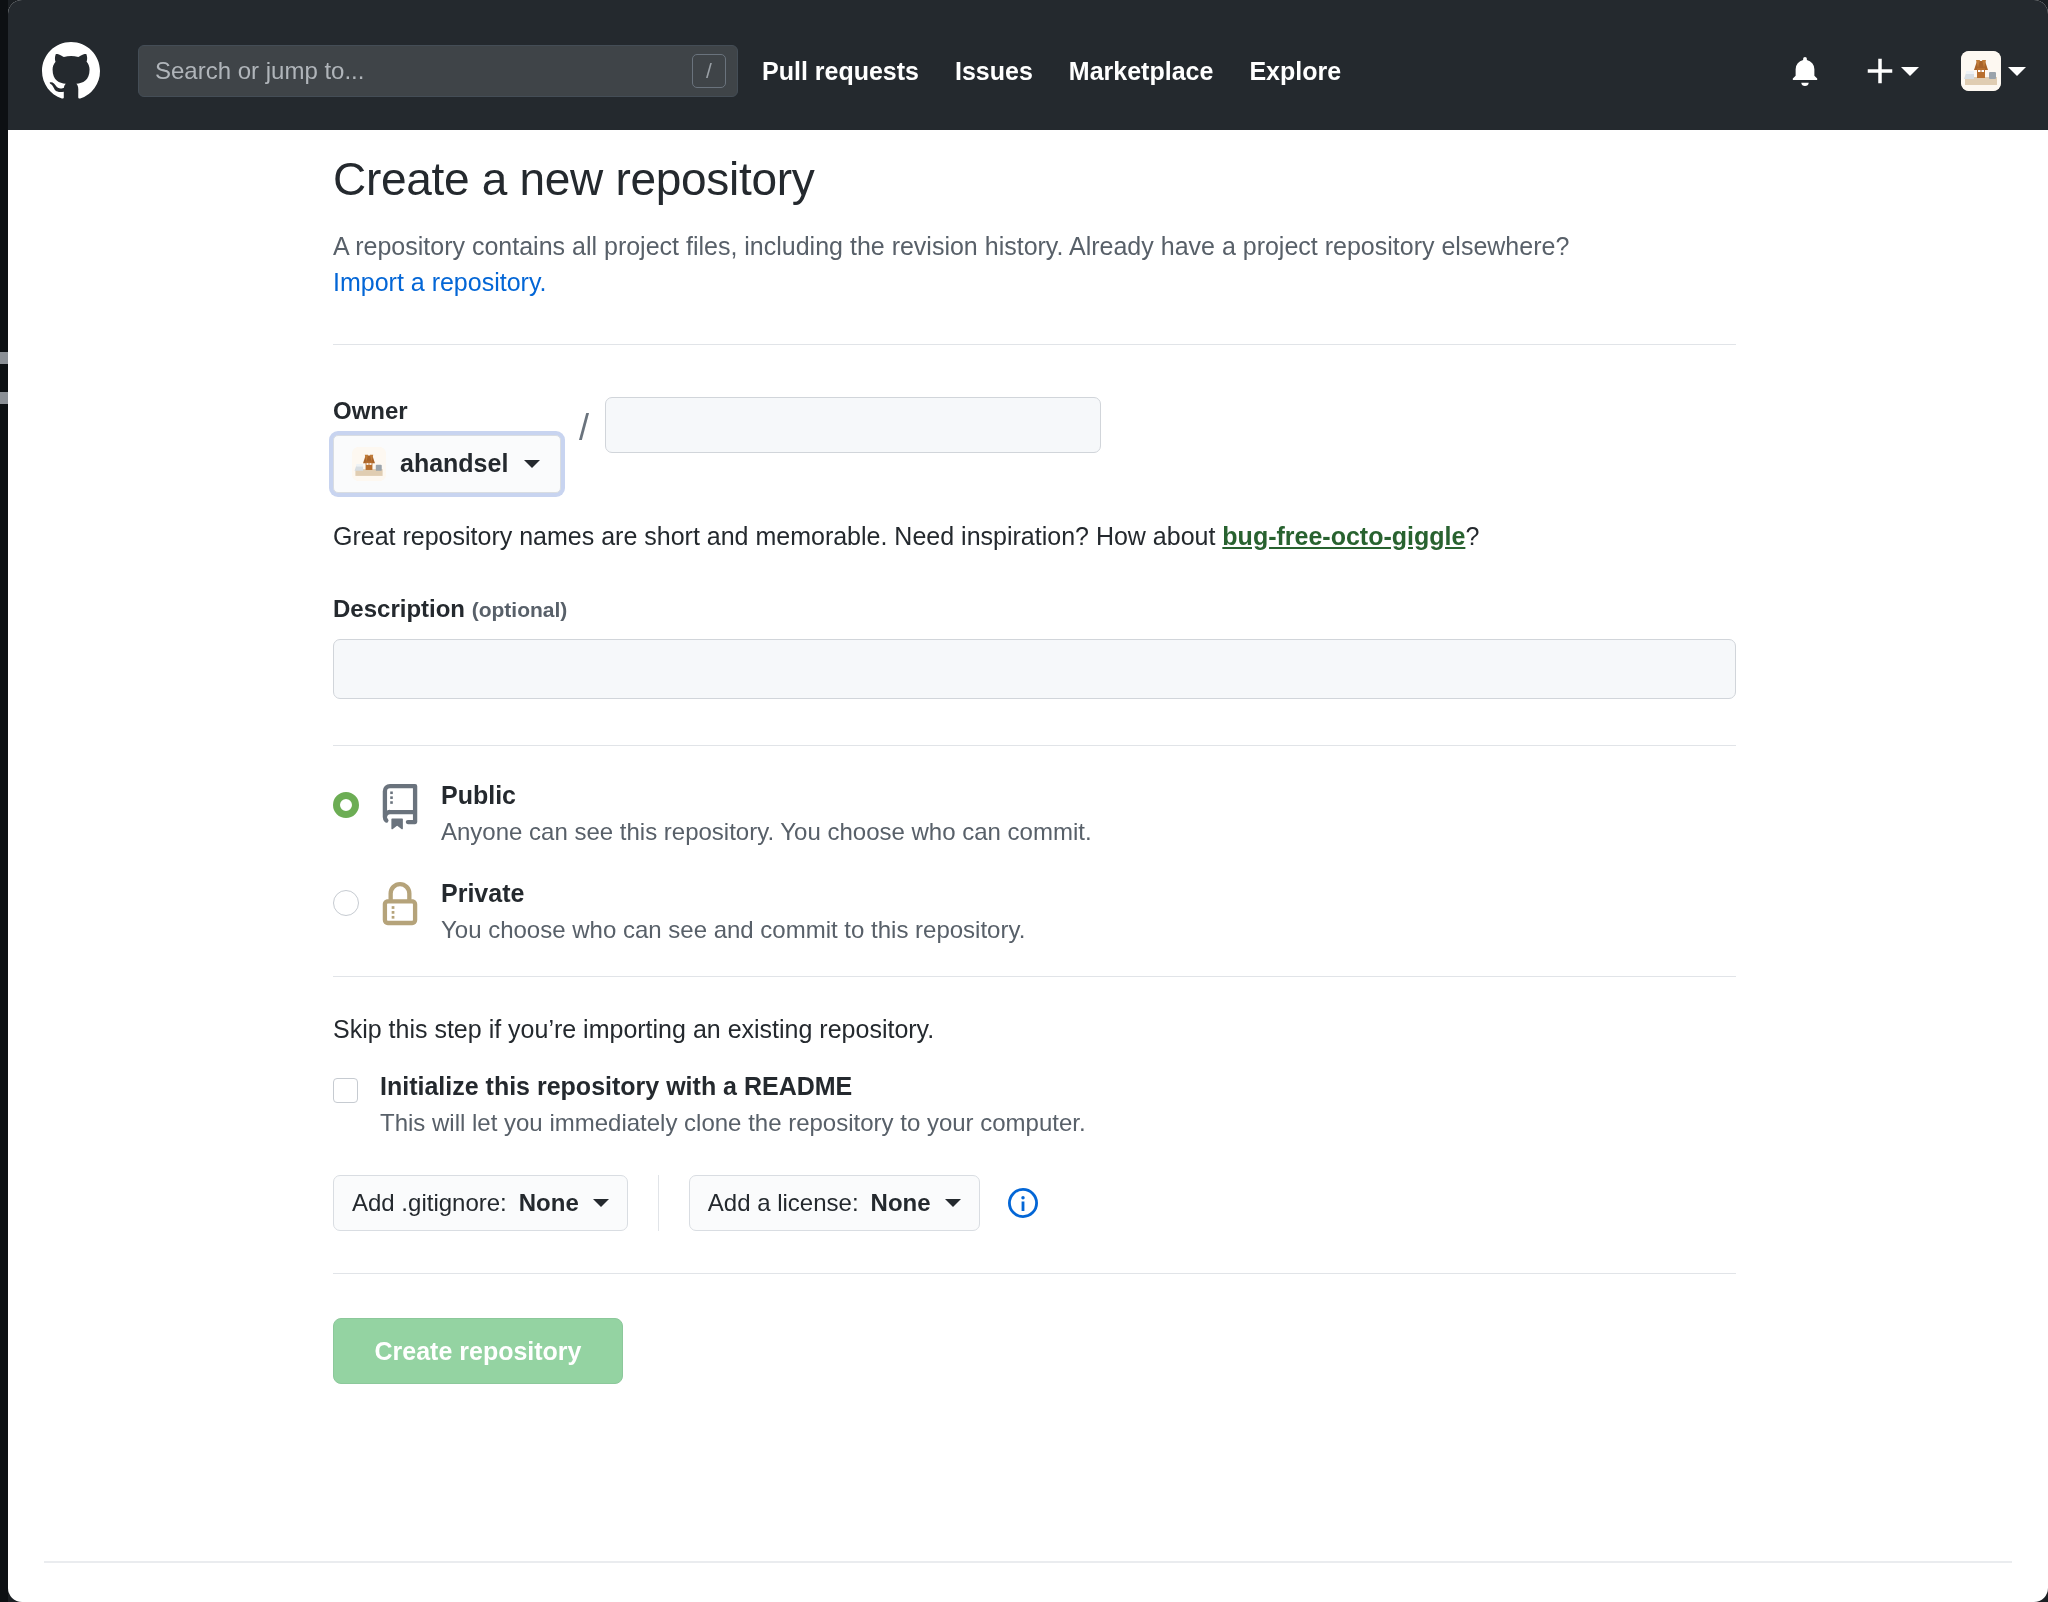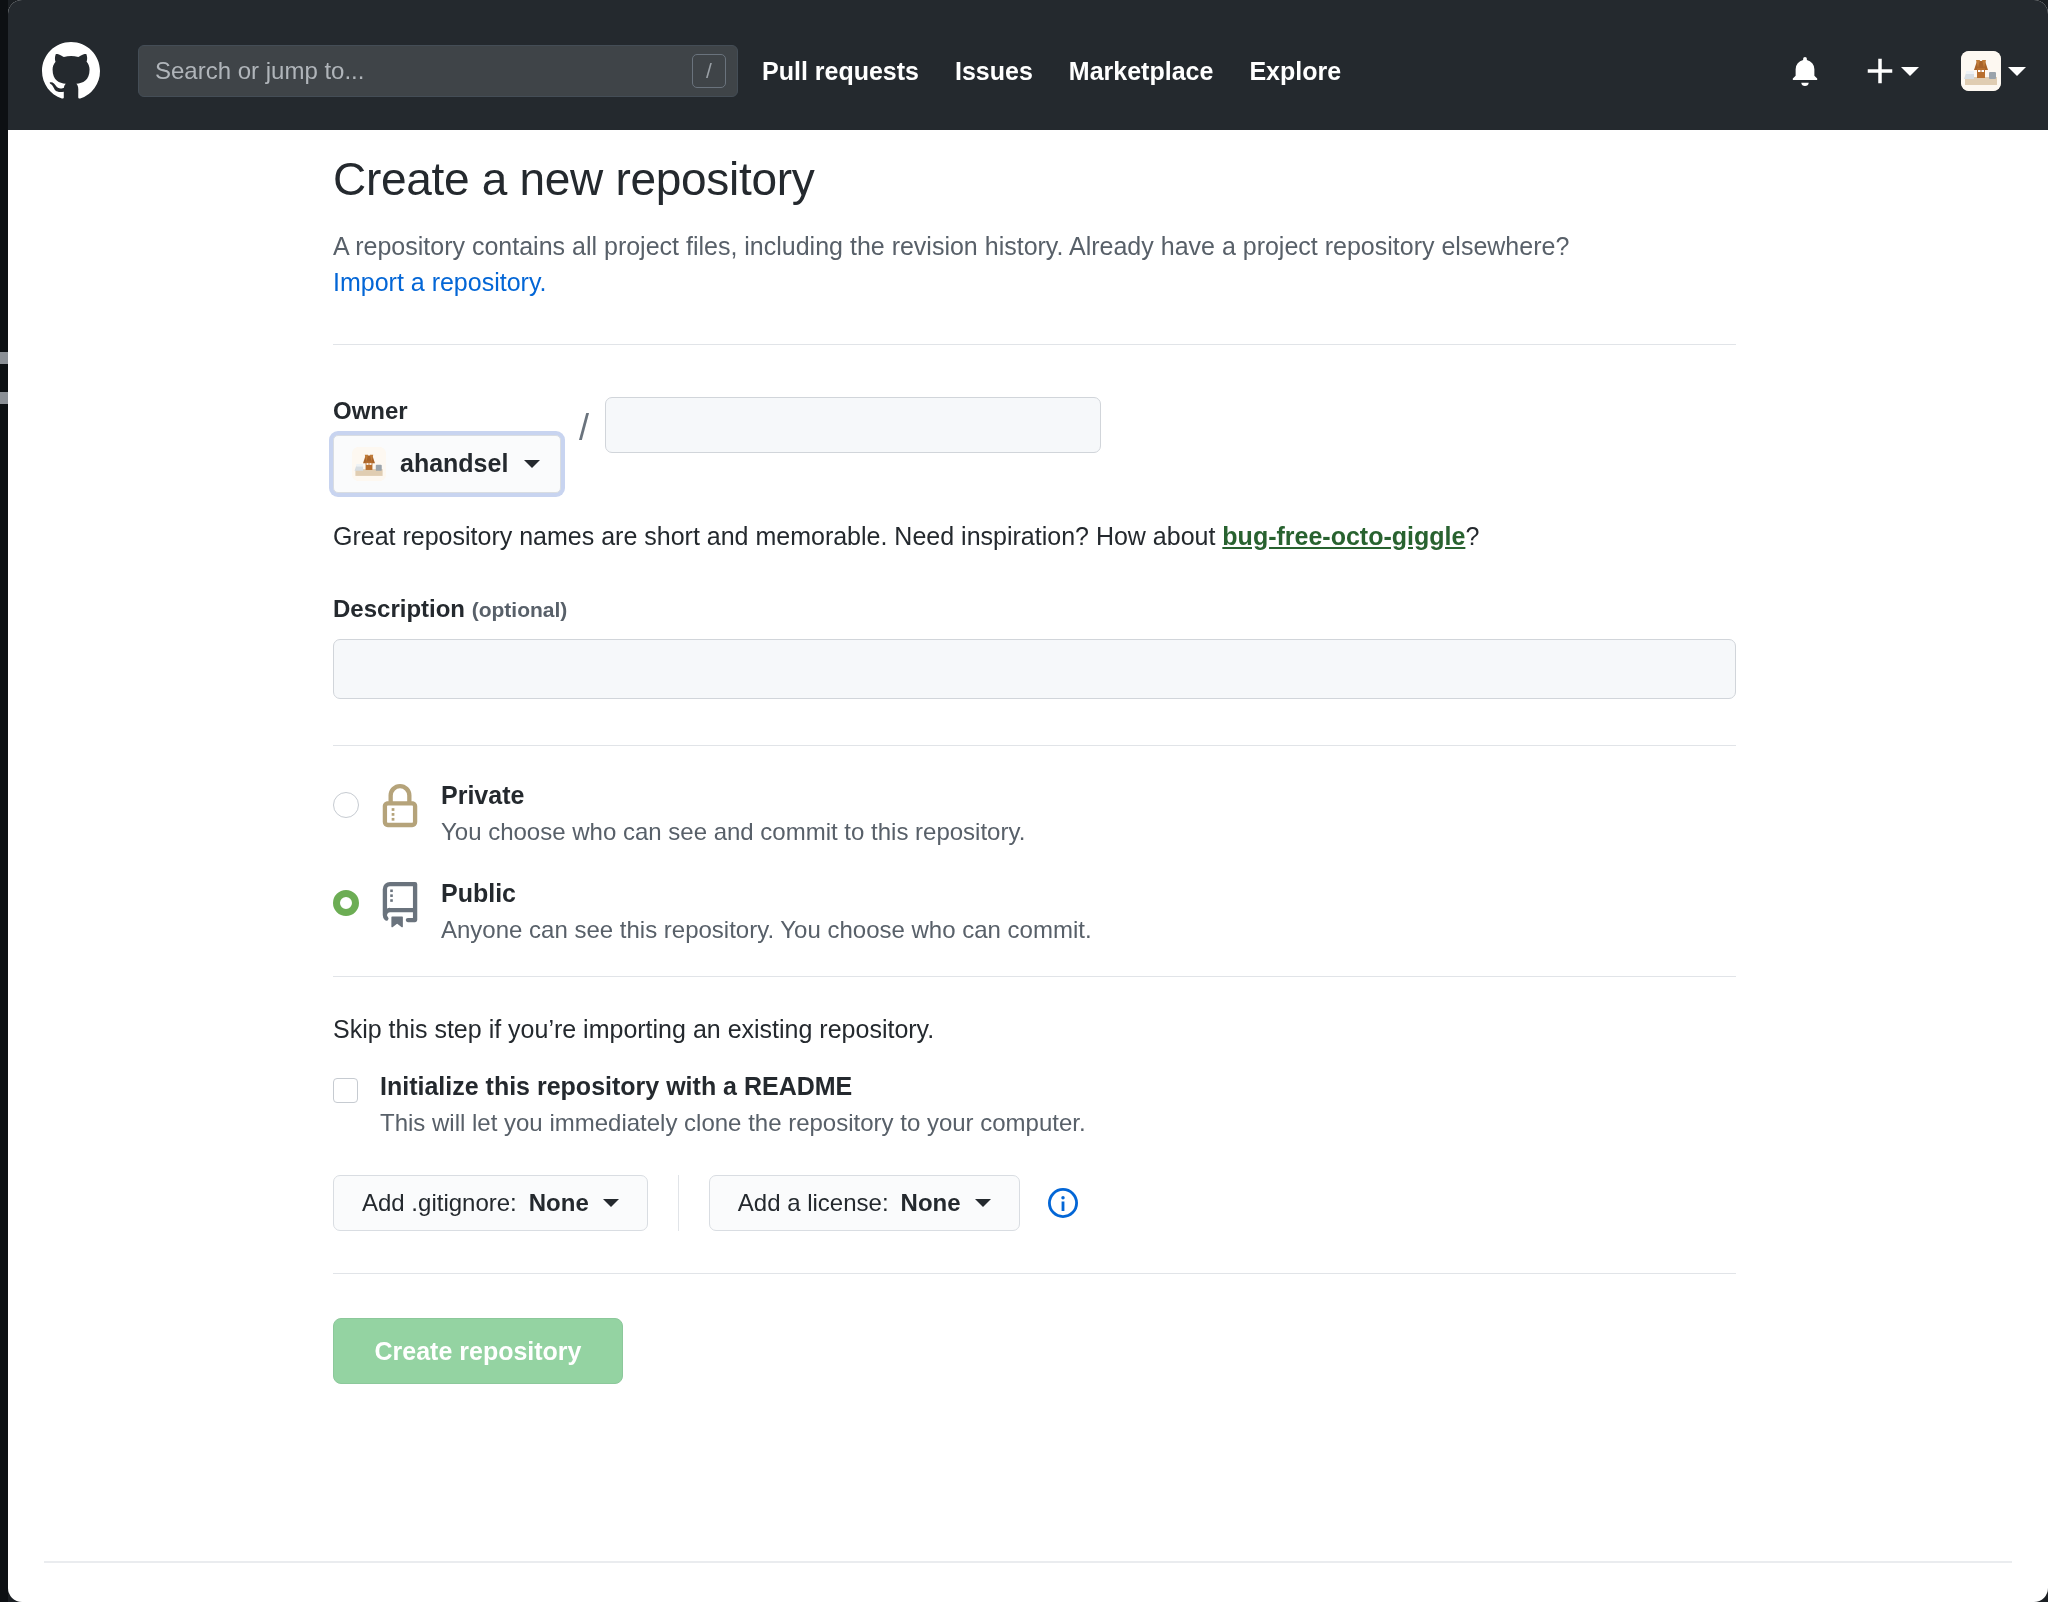--- a/index.html
+++ b/index.html
@@ -305,21 +305,21 @@
   .dropdown-row {
     display: flex;
     align-items: center;
     margin-top: 38px;
   }
   .dd-btn {
     display: inline-flex;
     align-items: center;
     gap: 12px;
     height: 56px;
-    padding: 0 28px;
+    padding: 0 18px;
     background: #fafbfc;
     border: 1px solid #d9dde2;
     border-radius: 7px;
     font-size: 24px;
     color: #24292e;
   }
   .dd-btn b { font-weight: bold; }
   .dd-gap { width: 30px; }
   .dd-divider {
     width: 1px; height: 56px;
@@ -477,57 +477,57 @@
       </div>
       <input class="text-input desc-input" type="text" value="" style="">
     </div>
 
     <hr class="rule rule-2">
 
     
     <div class="vis-list">
 
       <div class="vis-row">
-        <span class="radio"></span>
-        <span class="vis-icon">
-          <svg viewBox="0 0 16 16" width="46" height="50" fill="#b5a37a" aria-hidden="true">
-            <path d="M4 4a4 4 0 0 1 8 0v2h.25c.966 0 1.75.784 1.75 1.75v5.5A1.75 1.75 0 0 1
-            12.25 15h-8.5A1.75 1.75 0 0 1 2 13.25v-5.5C2 6.784 2.784 6 3.75 6H4Zm6.5 2V4a2.5
-            2.5 0 1 0-5 0v2Zm-7 1.75v5.5c0 .138.112.25.25.25h8.5a.25.25 0 0 0
-            .25-.25v-5.5a.25.25 0 0 0-.25-.25h-8.5a.25.25 0 0 0-.25.25Z"></path>
-            <rect x="5.1" y="8.4" width="0.95" height="0.95"></rect>
-            <rect x="5.1" y="10.1" width="0.95" height="0.95"></rect>
-            <rect x="5.1" y="11.8" width="0.95" height="0.95"></rect>
-          </svg>
-        </span>
-        <span class="vis-text">
-          <div class="vis-title">Private</div>
-          <div class="vis-sub">You choose who can see and commit to this repository.</div>
-        </span>
-      </div>
-
-      <div class="vis-row">
         <span class="radio checked"></span>
         <span class="vis-icon">
           <svg viewBox="0 0 16 16" width="46" height="50" fill="#6a737d" aria-hidden="true">
             <path d="M2 2.5A2.5 2.5 0 0 1 4.5 0h8.75a.75.75 0 0 1 .75.75v12.5a.75.75 0 0
             1-.75.75h-2.5a.75.75 0 0 1 0-1.5h1.75v-2h-8a1 1 0 0 0-.714 1.7.75.75 0 1
             1-1.072 1.05A2.495 2.495 0 0 1 2 11.5Zm10.5-1h-8a1 1 0 0 0-1 1v6.708A2.486 2.486 0
             0 1 4.5 9h8ZM5 12.25a.25.25 0 0 1 .25-.25h3.5a.25.25 0 0 1 .25.25v3.25a.25.25 0 0
             1-.4.2l-1.45-1.087a.25.25 0 0 0-.3 0L5.4 15.7a.25.25 0 0 1-.4-.2Z"></path>
             <rect x="4.6" y="2.6" width="0.9" height="0.9"></rect>
             <rect x="4.6" y="4.3" width="0.9" height="0.9"></rect>
             <rect x="4.6" y="6.0" width="0.9" height="0.9"></rect>
           </svg>
         </span>
         <span class="vis-text">
           <div class="vis-title">Public</div>
           <div class="vis-sub">Anyone can see this repository. You choose who can commit.</div>
         </span>
       </div>
+
+      <div class="vis-row">
+        <span class="radio"></span>
+        <span class="vis-icon">
+          <svg viewBox="0 0 16 16" width="46" height="50" fill="#b5a37a" aria-hidden="true">
+            <path d="M4 4a4 4 0 0 1 8 0v2h.25c.966 0 1.75.784 1.75 1.75v5.5A1.75 1.75 0 0 1
+            12.25 15h-8.5A1.75 1.75 0 0 1 2 13.25v-5.5C2 6.784 2.784 6 3.75 6H4Zm6.5 2V4a2.5
+            2.5 0 1 0-5 0v2Zm-7 1.75v5.5c0 .138.112.25.25.25h8.5a.25.25 0 0 0
+            .25-.25v-5.5a.25.25 0 0 0-.25-.25h-8.5a.25.25 0 0 0-.25.25Z"></path>
+            <rect x="5.1" y="8.4" width="0.95" height="0.95"></rect>
+            <rect x="5.1" y="10.1" width="0.95" height="0.95"></rect>
+            <rect x="5.1" y="11.8" width="0.95" height="0.95"></rect>
+          </svg>
+        </span>
+        <span class="vis-text">
+          <div class="vis-title">Private</div>
+          <div class="vis-sub">You choose who can see and commit to this repository.</div>
+        </span>
+      </div>
     </div>
 
     <hr class="rule rule-3">
 
     <div class="skip-text">Skip this step if you’re importing an existing repository.</div>
 
     <div class="readme-row">
       <span class="checkbox"></span>
       <span class="readme-text">
         <div class="readme-title">Initialize this repository with a README</div>

